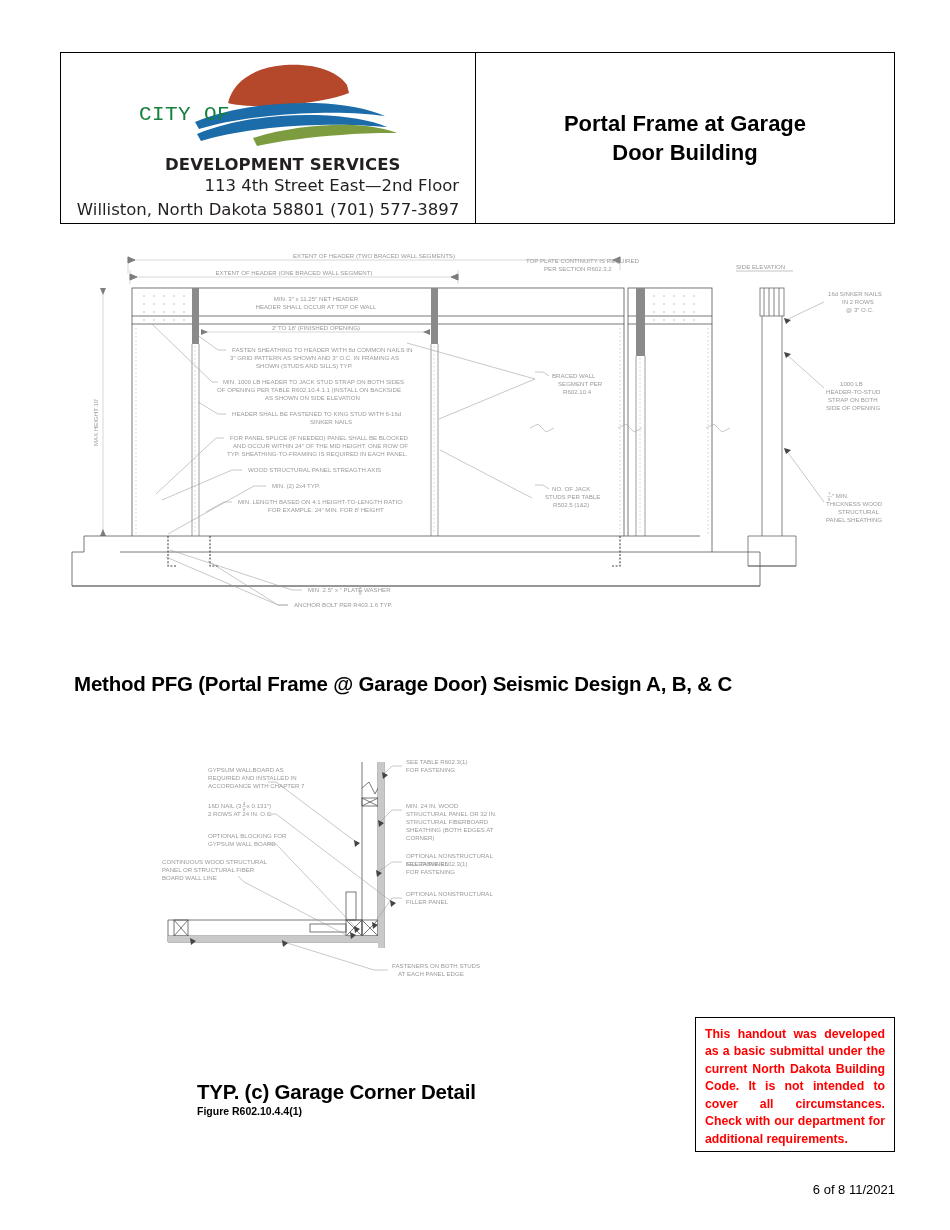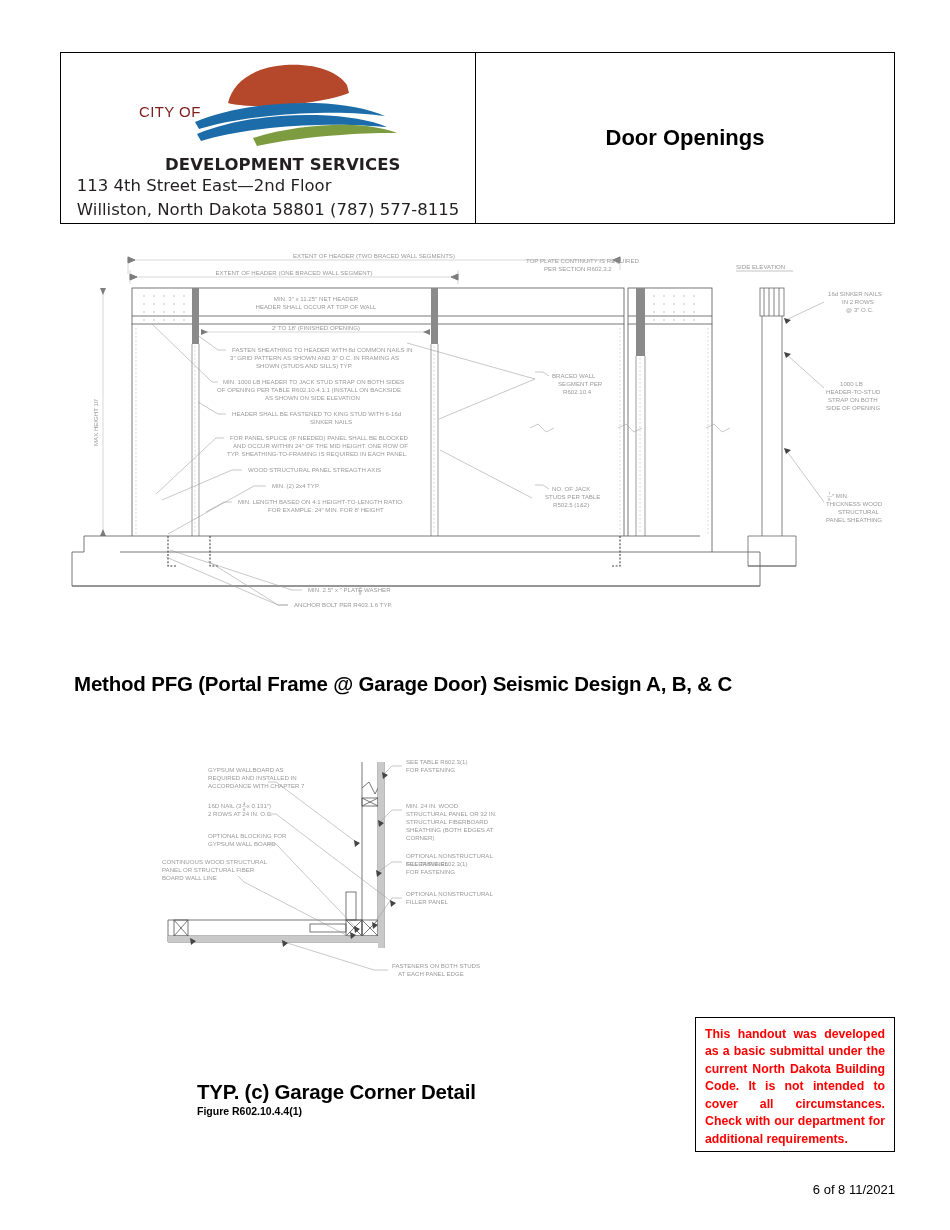--- a/index.html
+++ b/index.html
@@ -12,27 +12,27 @@
   .hdr-left{width:415px;border-right:1.5px solid #000;box-sizing:border-box;
             display:flex;flex-direction:column;align-items:center;
             justify-content:flex-start;padding-top:6px;}
   .hdr-right{flex:1;display:flex;align-items:center;justify-content:center;}
   .hdr-title{font-size:22px;font-weight:bold;text-align:center;line-height:1.32;
              font-family:"Liberation Sans",sans-serif;}
 
   
   .logo{position:relative;width:270px;height:108px;}
   .logo svg{position:absolute;left:0;top:0;}
-  .logo-cityof{position:absolute;left:6px;top:44px;font-size:15px;
-               letter-spacing:.4px;font-family:Liberation Sans, sans-serif;color:#7f1d1d;}
+  .logo-cityof{position:absolute;left:6px;top:44px;font-size:21px;
+               letter-spacing:.4px;font-family:Liberation Mono, monospace;color:#15803d;}
   .logo-will{position:absolute;left:2px;top:56px;font-size:39px;font-weight:bold;
              letter-spacing:-.5px;font-family:"DejaVu Sans",sans-serif;color:#231f20;}
   .logo-dev{position:absolute;left:32px;top:96px;font-size:16.5px;font-weight:bold;
             letter-spacing:.1px;font-family:"DejaVu Sans",sans-serif;color:#231f20;}
-  .addr{margin-top:24px;text-align:left;font-size:16.5px;line-height:1.5;
+  .addr{margin-top:24px;text-align:right;font-size:16.5px;line-height:1.5;
         font-family:"DejaVu Sans",sans-serif;color:#231f20;}
 
   
   .draw{position:absolute;}
   .draw svg{display:block;}
 
   
   .cap{position:absolute;}
   .cap-t{font-size:20.5px;font-weight:bold;letter-spacing:-.2px;white-space:nowrap;}
   .cap-s{font-size:10.5px;font-weight:bold;margin-top:1px;}
@@ -59,27 +59,28 @@
         <path d="M62 63 C96 49 140 43 182 44 C212 45 236 50 252 57 C236 55 212 53 184 54 C142 55 98 60 66 70 Z" fill="#1b6ca8"></path>
         <path d="M64 75 C98 61 142 55 184 56 C214 57 238 61 254 68 C238 67 214 65 186 66 C144 67 100 72 68 82 Z" fill="#1b6ca8"></path>
         <path d="M120 79 C152 69 190 65 220 66 C240 67 254 70 264 74 C250 74 232 74 208 76 C178 78 146 82 124 87 Z" fill="#7d9b3f"></path>
       </svg>
       <div class="logo-cityof">CITY OF</div>
       <div class="logo-dev">DEVELOPMENT SERVICES</div>
     </div>
 
     <div class="addr">
       <div>113 4th Street East—2nd Floor</div>
-      <div>Williston, North Dakota 58801 (787) 577-8115</div>
+      <div>Williston, North Dakota 58801 (701) 577-3897</div>
     </div>
   </div>
 
   <div class="hdr-right">
     <div class="hdr-title">
-      <div>Door Openings</div>
+      <div>Portal Frame at Garage</div>
+      <div>Door Building</div>
     </div>
   </div>
 </div>
 
 <div class="draw" style="left:60px;top:236px;">
 <svg width="835" height="410" viewBox="0 0 835 410" font-family="'Liberation Sans',sans-serif" font-size="6.1" fill="#9a9a9a" stroke-linecap="butt">
 
   <g stroke="#bdbdbd" stroke-width=".6" fill="none">
 
     <path d="M68 24 H560"></path>

